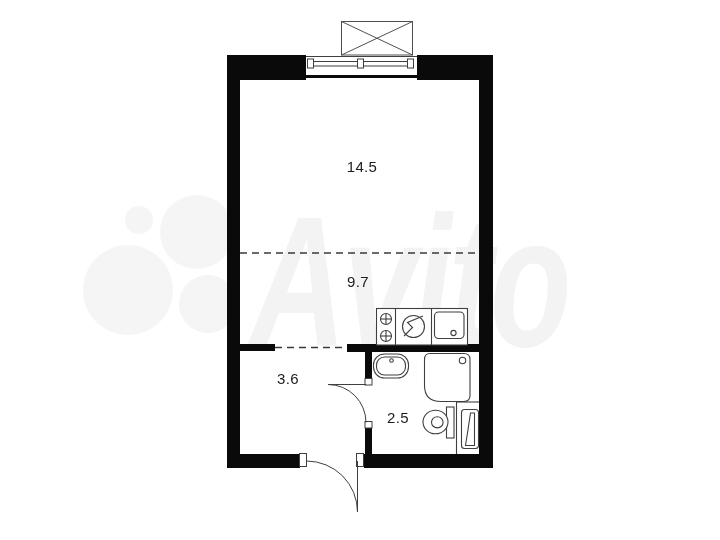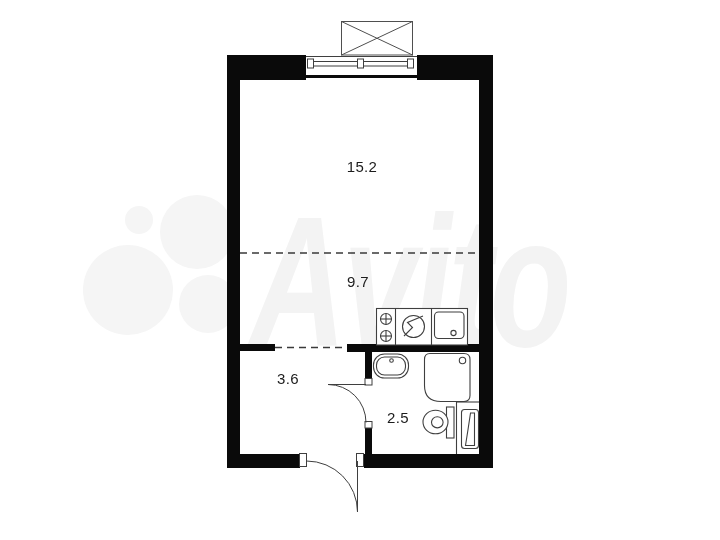--- a/index.html
+++ b/index.html
@@ -126,18 +126,18 @@
       </g>
       <g>
         <line x1="456.5" y1="402" x2="479" y2="402"></line>
         <line x1="456.5" y1="402" x2="456.5" y2="454"></line>
         <rect x="461.5" y="409.5" width="17" height="39" rx="3" fill="#ffffff"></rect>
         <path d="M 474.5 413 V 445.5 L 465.5 445.5 Q 468 430 470.5 413 Z" fill="#ffffff"></path>
       </g>
     </g>
   </svg>
 
-  <div class="room-label lbl-living">15.2</div>
+  <div class="room-label lbl-living">14.5</div>
   <div class="room-label lbl-kitchen">9.7</div>
   <div class="room-label lbl-hall">3.6</div>
   <div class="room-label lbl-bath">2.5</div>
 
 </div>
 
 </body></html>

